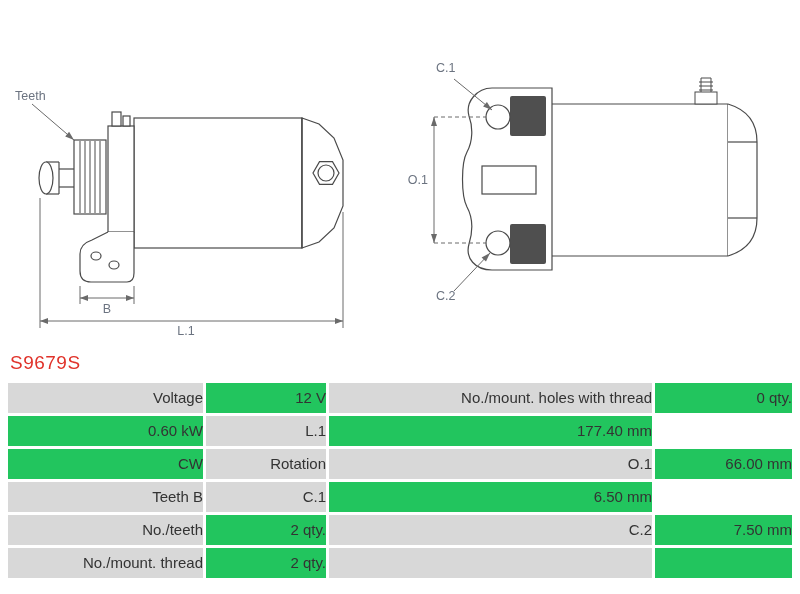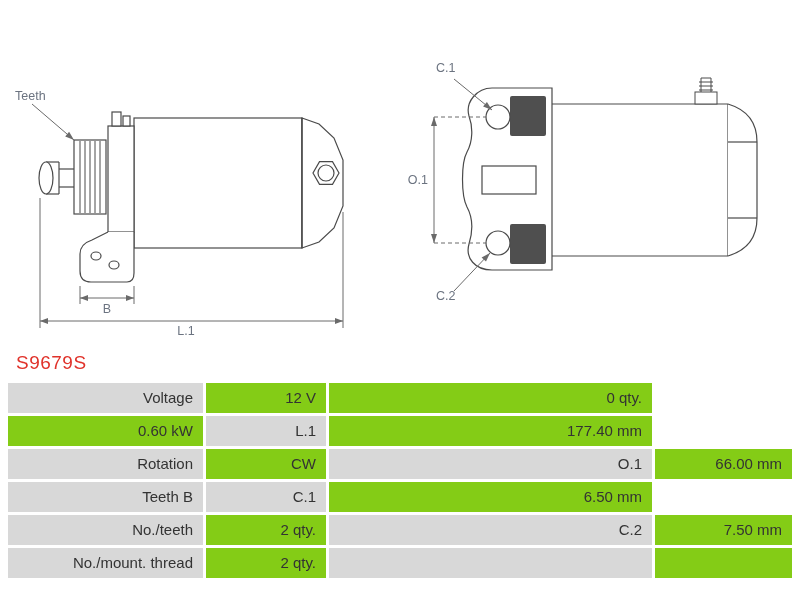--- a/index.html
+++ b/index.html
@@ -1,25 +1,25 @@
 <!DOCTYPE html>
 <html><head>
 <meta charset="utf-8">
 <style>
   html,body{margin:0;padding:0;background:#fff;}
   body{width:800px;height:594px;font-family:"Liberation Sans",sans-serif;overflow:hidden;}
   .page{width:800px;height:594px;position:relative;background:#fff;}
   svg{display:block;}
   svg text{font-family:"Liberation Sans",sans-serif;font-size:12.5px;fill:#6b7380;}
-  .part-number{color:#e0322a;font-size:19px;font-weight:400;letter-spacing:.5px;margin:2px 0 9px 16px;}
+  .part-number{color:#e0322a;font-size:19px;font-weight:400;letter-spacing:.5px;margin:2px 0 9px 10px;}
   .spec-table{margin:0 8px;}
   .spec-row{display:grid;grid-template-columns:195px 120px 323px 137px;gap:3px;margin-bottom:3px;}
-  .cell{height:30px;line-height:30px;font-size:15px;color:#333;text-align:right;padding-right:10px;box-sizing:border-box;white-space:nowrap;overflow:hidden;}
+  .cell{height:30px;line-height:30px;font-size:15px;color:#333;text-align:right;box-sizing:border-box;white-space:nowrap;overflow:hidden;}
   .cell.label{background:#d8d8d8;}
-  .cell.value{background:#84cc16;}
+  .cell.value{background:#22c55e;}
 </style>
 </head>
 <body>
 
 <div class="page">
 
   <svg width="800" height="350" viewBox="0 0 800 350">
 
     <g stroke="#4a4a4a" stroke-width="1.2" fill="none">
 
@@ -123,32 +123,33 @@
     <text x="436" y="300">C.2</text>
   </svg>
 
   <div class="part-number">S9679S</div>
 
   <div class="spec-table">
 
     <div class="spec-row">
       <div class="cell label">Voltage</div>
       <div class="cell value">12 V</div>
+      <div class="cell label">No./mount. holes with thread</div>
       <div class="cell value">0 qty.</div>
     </div>
 
     <div class="spec-row">
       <div class="cell value">0.60 kW</div>
       <div class="cell label">L.1</div>
       <div class="cell value">177.40 mm</div>
     </div>
 
     <div class="spec-row">
+      <div class="cell value">CW</div>
       <div class="cell label">Rotation</div>
-      <div class="cell value">CW</div>
       <div class="cell label">O.1</div>
       <div class="cell value">66.00 mm</div>
     </div>
 
     <div class="spec-row">
       <div class="cell label">Teeth B</div>
       <div class="cell label">C.1</div>
       <div class="cell value">6.50 mm</div>
     </div>
 

